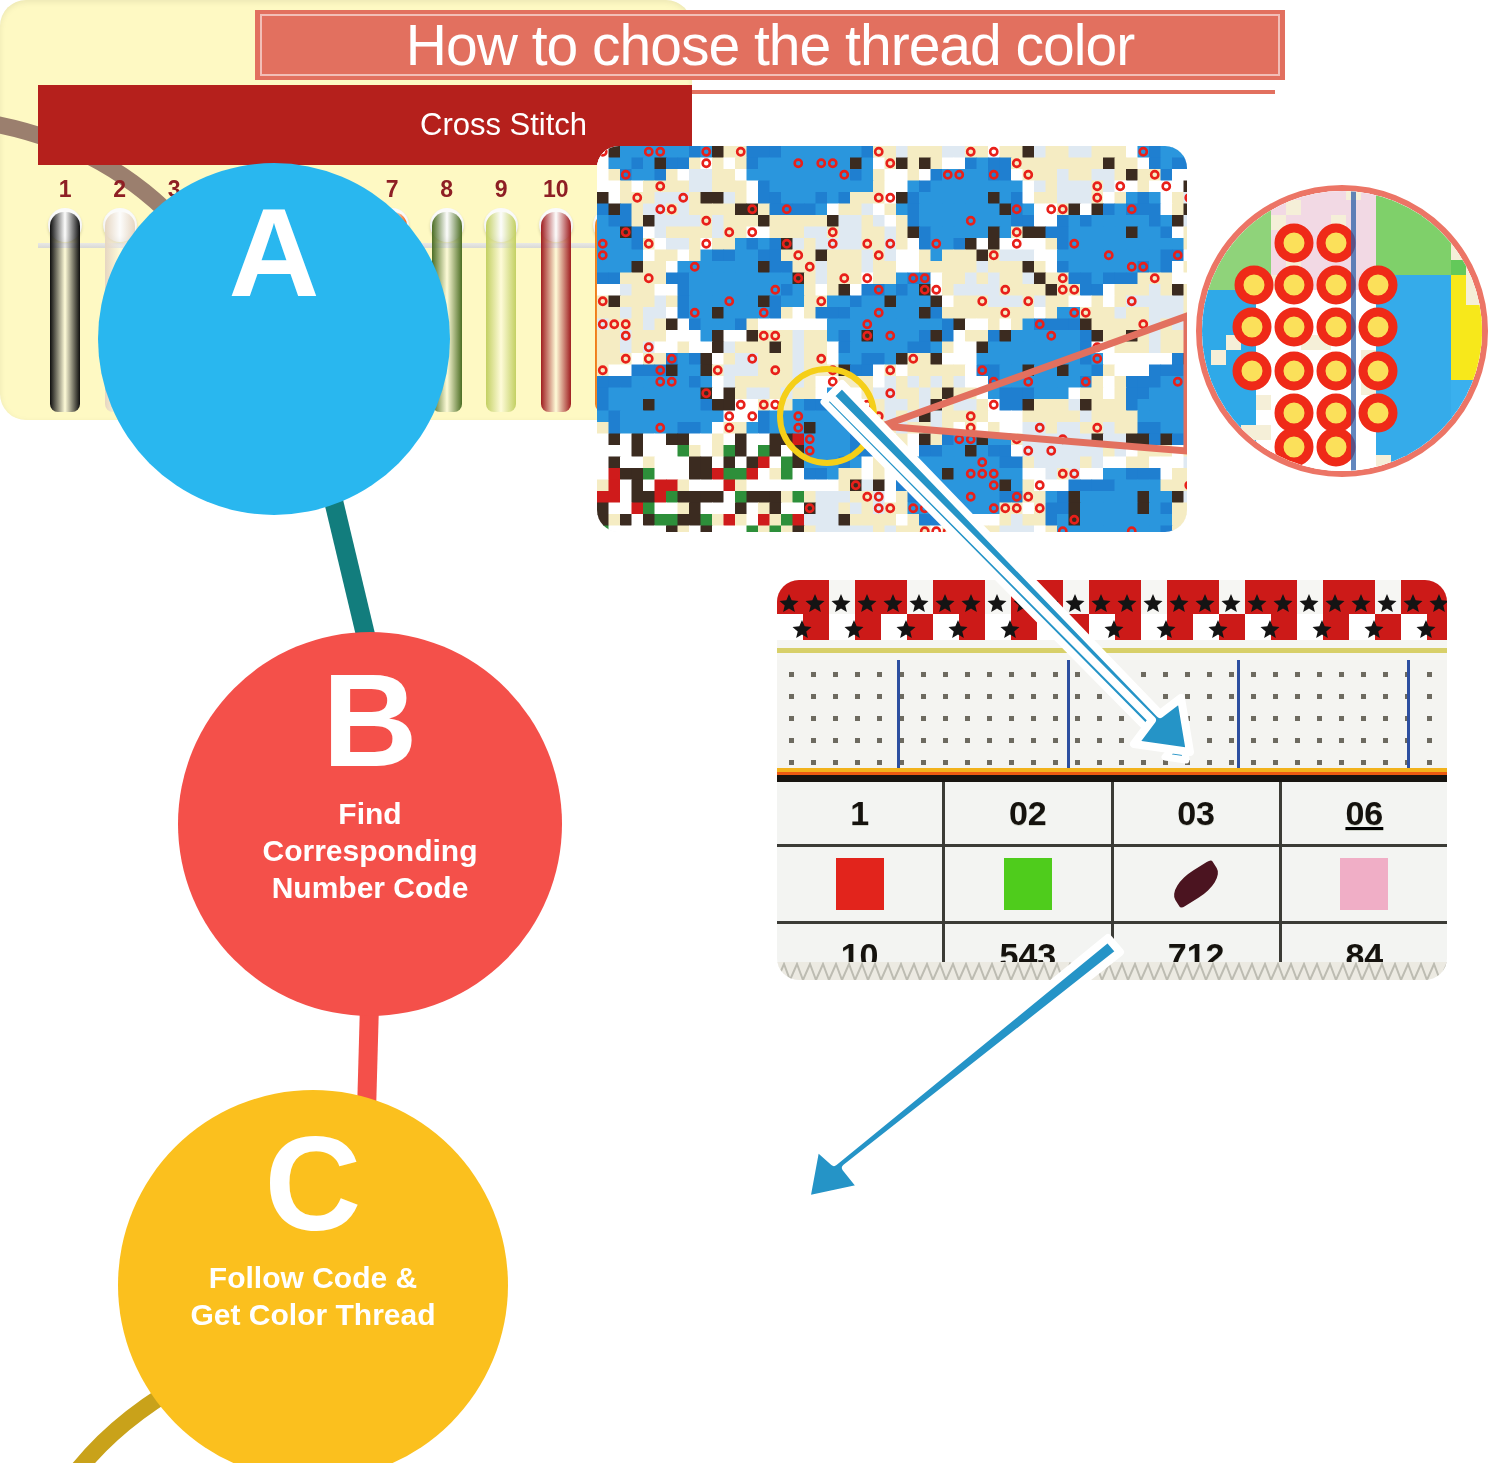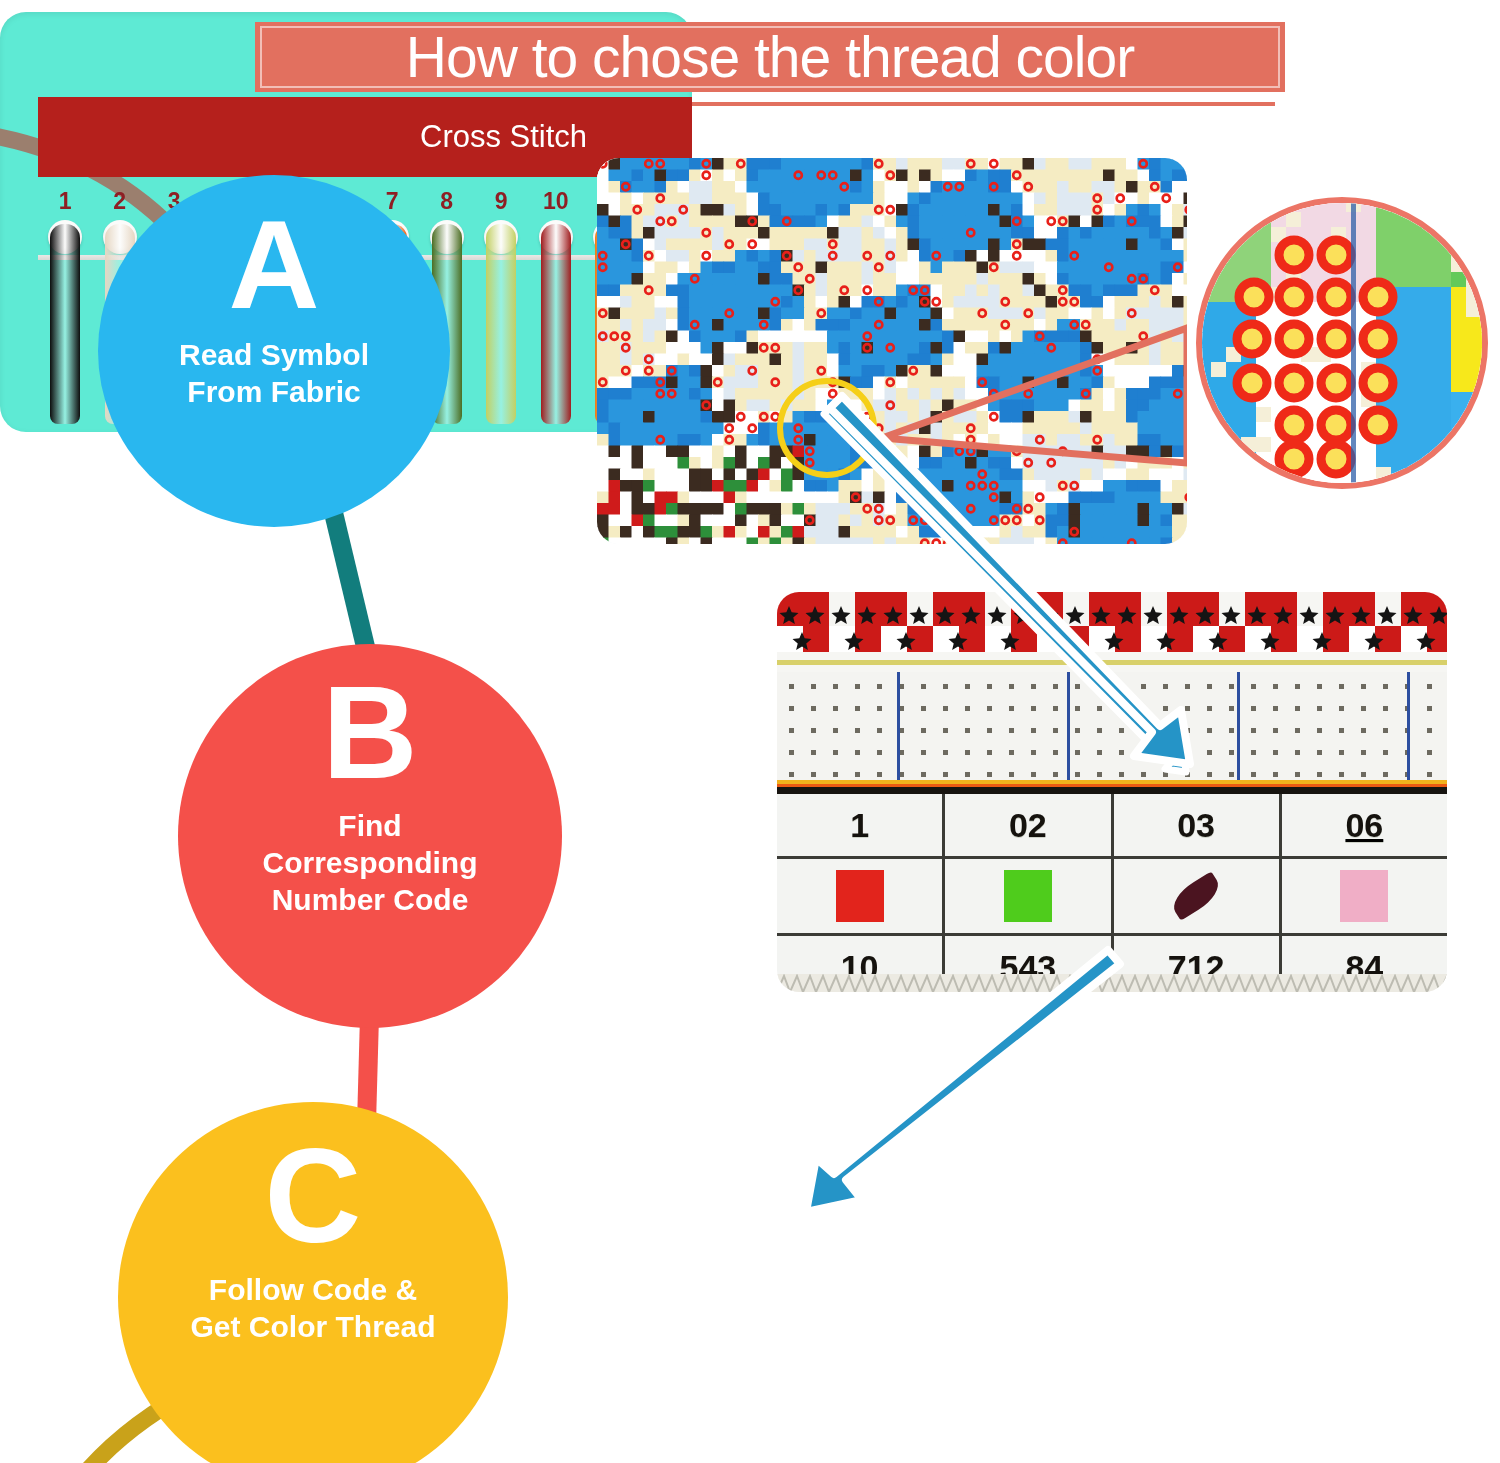--- a/index.html
+++ b/index.html
@@ -1,20 +1,20 @@
 <!DOCTYPE html>
 <html><head>
 <meta charset="utf-8">
 <title>How to chose the thread color</title>
 <style>
   html,body{margin:0;padding:0;background:#ffffff;}
   body{width:1500px;height:1463px;position:relative;overflow:hidden;
        font-family:"Liberation Sans","DejaVu Sans",sans-serif;}
 
-  .stage{position:absolute;left:0;top:0;width:1500px;height:1133px;margin-top:12px;}
+  .stage{position:absolute;left:0;top:0;width:1500px;height:1133px;}
 
   
   .title-wrap{position:absolute;left:255px;top:10px;width:1030px;height:88px;}
   .title-banner{position:absolute;left:0;top:0;width:1030px;height:70px;
       background:#e2705f;display:flex;align-items:center;justify-content:center;}
   .title-banner::before{content:"";position:absolute;left:5px;top:4px;right:5px;bottom:4px;
       border:2px solid rgba(255,255,255,.55);pointer-events:none;}
   .title-text{color:#ffffff;font-size:57px;line-height:60px;font-weight:400;
       letter-spacing:-1px;white-space:nowrap;font-family:"Liberation Sans","DejaVu Sans",sans-serif;}
   .title-rule{position:absolute;left:12px;top:80px;width:1008px;height:4px;background:#e2705f;}
@@ -65,21 +65,21 @@
   .ch-col.highlight .ch-sym{outline:5px solid #e5251d;outline-offset:-4px;}
   .sym-sq{width:48px;height:52px;}
   .sym-ring{width:46px;height:46px;border-radius:50%;border:9px solid #ef2a18;
       box-shadow:inset 0 0 0 3px #f6c21f;}
   .sym-leaf{width:52px;height:26px;background:#4b1420;
       border-radius:60% 10% 60% 10%;transform:rotate(-32deg);}
   .sym-chev{font-size:46px;font-weight:700;color:#5fa41d;line-height:1;}
   .chart-binding{position:absolute;left:0;bottom:0;width:100%;height:18px;}
 
   
-  #panel-card{left:560px;top:1030px;width:692px;height:420px;background:#5eead4;
+  #panel-card{left:560px;top:1030px;width:692px;height:420px;background:#fef9c3;
       border-radius:26px;z-index:3;box-shadow:0 2px 6px rgba(0,0,0,.08) inset;}
   .card-band{position:absolute;left:38px;top:85px;width:654px;height:80px;background:#b5201c;
       display:flex;align-items:center;}
   .card-band-label{color:#ffffff;font-size:31px;font-weight:400;margin-left:382px;
       font-family:"Liberation Sans","DejaVu Sans",sans-serif;}
   .card-slots{position:absolute;left:38px;top:172px;width:654px;height:248px;display:flex;}
   .slot{flex:1 1 0;position:relative;display:flex;flex-direction:column;align-items:center;}
   .slot-num{font-size:23px;font-weight:700;color:#8e1f24;line-height:26px;margin-top:4px;
       font-family:"Liberation Sans","DejaVu Sans",sans-serif;}
   .slot-hole{width:34px;height:34px;border-radius:50%;background:#fbfbfa;margin-top:6px;
@@ -107,22 +107,20 @@
 
   <svg class="connectors" viewBox="0 0 1500 1463">
     <path d="M -30 120 C 60 132 130 170 183 228" fill="none" stroke="#9b7f6e" stroke-width="17" stroke-linecap="round"></path>
     <path d="M 330 486 L 372 662" fill="none" stroke="#127d7d" stroke-width="19" stroke-linecap="butt"></path>
     <path d="M 370 986 L 366 1130" fill="none" stroke="#f4504a" stroke-width="19" stroke-linecap="butt"></path>
     <path d="M 200 1374 C 150 1400 110 1430 78 1470" fill="none" stroke="#c9a21a" stroke-width="17" stroke-linecap="round"></path>
   </svg>
 
   <div class="step" id="step-a" style="background: rgb(41, 183, 239);">
     <div class="letter">A</div>
-    <div class="caption">Read Symbol
-From Fabric</div>
   </div>
 
   <div class="step" id="step-b" style="background: rgb(244, 80, 74);">
     <div class="letter">B</div>
     <div class="caption">Find
 Corresponding
 Number Code</div>
   </div>
 
   <div class="step" id="step-c" style="background: rgb(251, 192, 30);">

